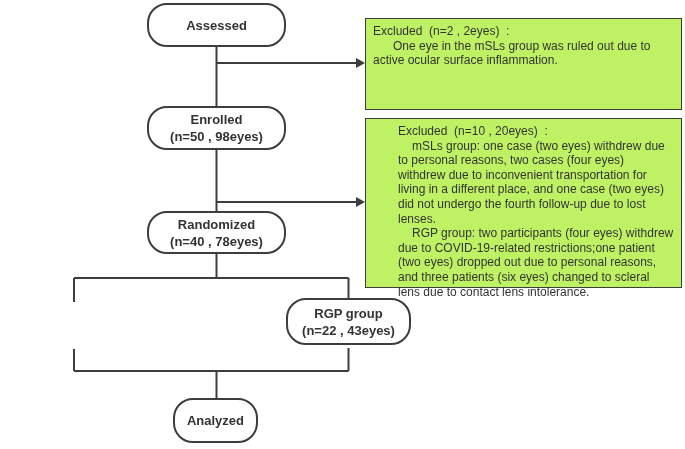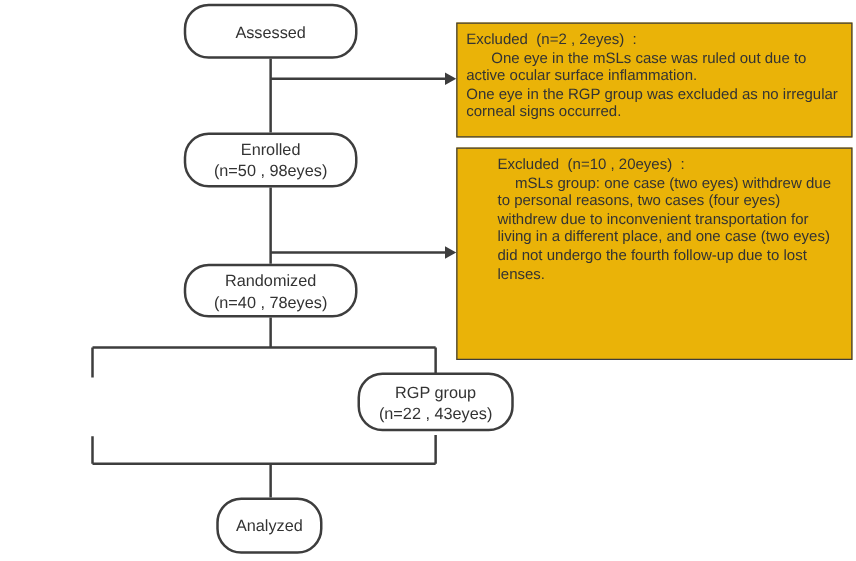--- a/index.html
+++ b/index.html
@@ -28,27 +28,28 @@
     background: #ffffff;
     display: flex;
     flex-direction: column;
     align-items: center;
     justify-content: center;
     text-align: right;
     color: #333333;
     font-size: 13px;
     line-height: 17px;
     z-index: 2;
+    font-weight: bold;
   }
   .node .nline { white-space: pre; }
   .textbox {
     position: absolute;
     box-sizing: border-box;
     border: 1.5px solid #3d3d3d;
-    background: #eab308;
+    background: #bef264;
     color: #333333;
     font-size: 12px;
     line-height: 14.6px;
     padding: 5px 7px 4px 7px;
     z-index: 2;
   }
   .textbox .tb-title { white-space: pre-wrap; }
   .textbox p { margin: 0; }
   .indent20 { text-indent: 20px; }
   .indent14 { text-indent: 14px; }
@@ -106,22 +107,22 @@
     <div class="nline">RGP group</div>
     <div class="nline">(n=22 , 43eyes)</div>
   </div>
 
   <div class="node" id="node-analyzed">
     <div class="nline">Analyzed</div>
   </div>
 
   <div class="textbox" id="box-excluded1">
     <div class="tb-title">Excluded  (n=2 , 2eyes)  :</div>
-    <p class="indent20">One eye in the mSLs case was ruled out due to active ocular surface inflammation.</p>
-    <p>One eye in the RGP group was excluded as no irregular corneal signs occurred.</p>
+    <p class="indent20">One eye in the mSLs group was ruled out due to active ocular surface inflammation.</p>
   </div>
 
   <div class="textbox" id="box-excluded2">
     <div class="tb-title">Excluded  (n=10 , 20eyes)  :</div>
     <p class="indent14">mSLs group: one case (two eyes) withdrew due to personal reasons, two cases (four eyes) withdrew due to inconvenient transportation for living in a different place, and one case (two eyes) did not undergo the fourth follow-up due to lost lenses.</p>
+    <p class="indent14">RGP group: two participants (four eyes) withdrew due to COVID-19-related restrictions;one patient (two eyes) dropped out due to personal reasons, and three patients (six eyes) changed to scleral lens due to contact lens intolerance.</p>
   </div>
 
 </div>
 
 </body></html>

